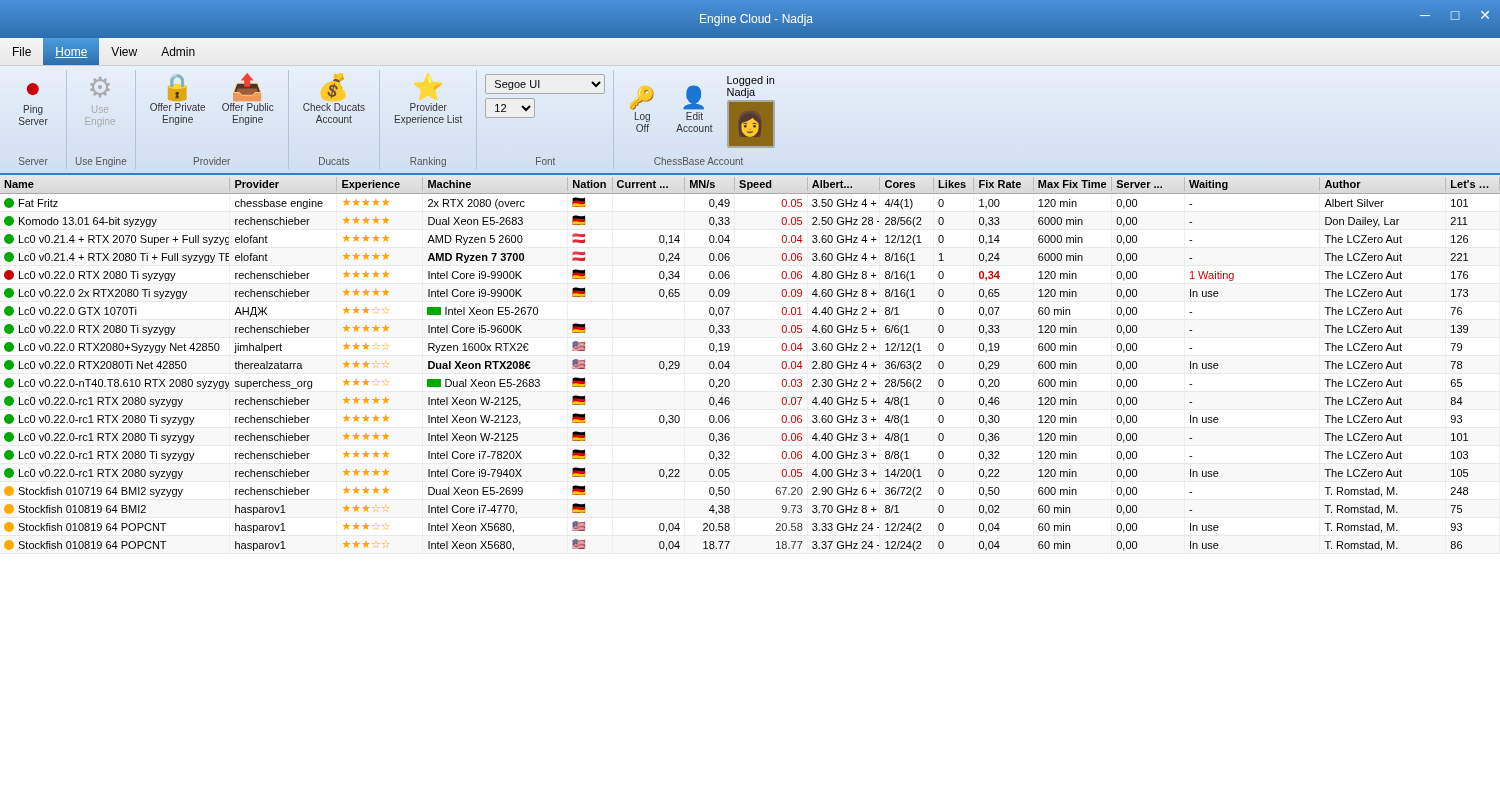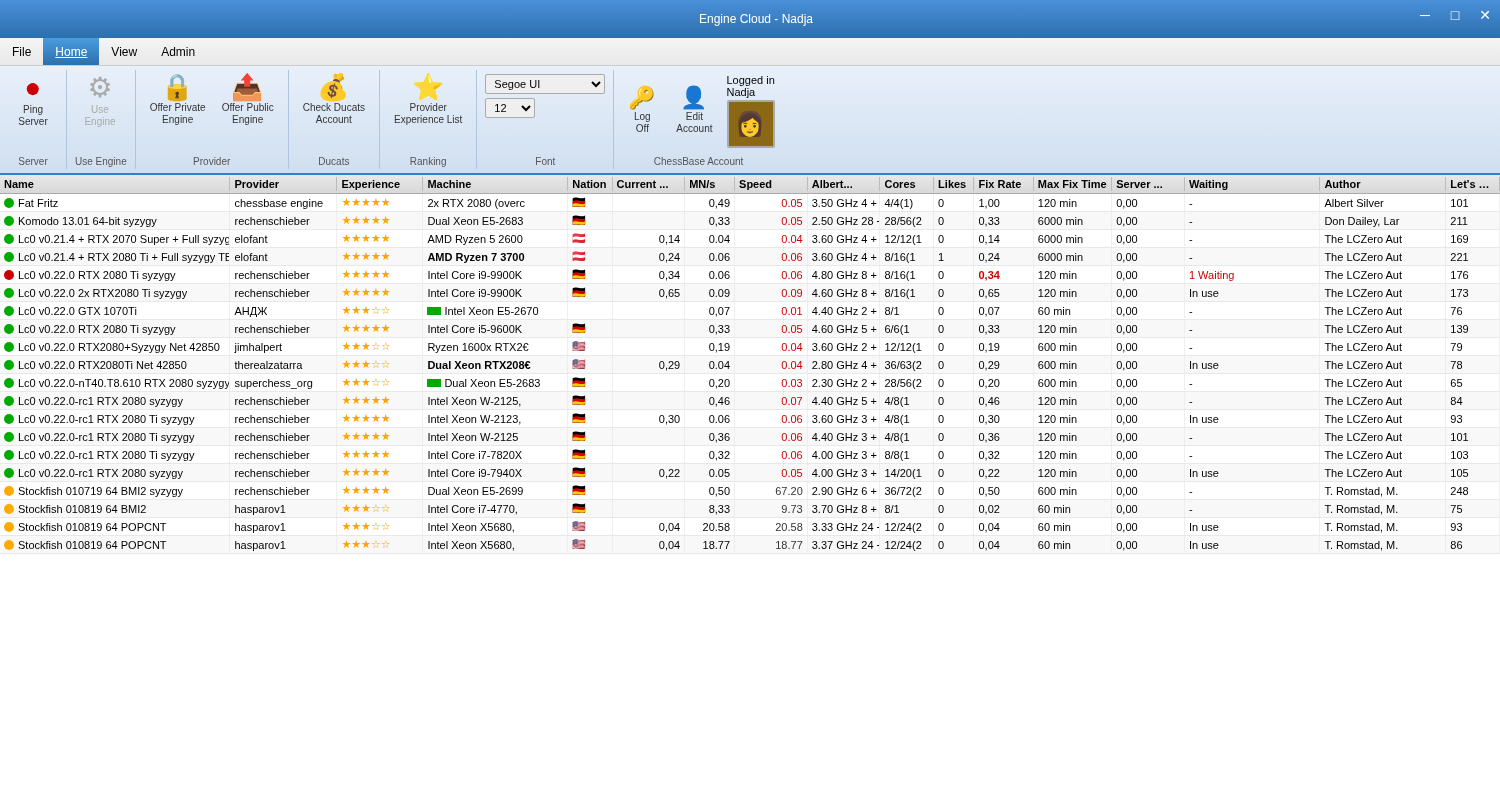--- a/index.html
+++ b/index.html
@@ -397,21 +397,21 @@
       <div class="td" style="width:52px;justify-content:flex-end;">0.04</div>
       <div class="td" style="width:76px;color:#cc0000;justify-content:flex-end;">0.04</div>
       <div class="td" style="width:76px;">3.60 GHz 4 + 409€</div>
       <div class="td" style="width:56px;">12/12(1</div>
       <div class="td" style="width:42px;">0</div>
       <div class="td" style="width:62px;">0,14</div>
       <div class="td" style="width:82px;">6000 min</div>
       <div class="td" style="width:76px;">0,00</div>
       <div class="td" style="width:142px;">-</div>
       <div class="td" style="width:132px;">The LCZero Aut</div>
-      <div class="td" style="width:56px;">169</div>
+      <div class="td" style="width:56px;">126</div>
     </div>
       <div class="table-row even">
       <div class="td" style="width:242px;">
         <span style="width:10px;height:10px;border-radius:50%;background:#00aa00;display:inline-block;margin-right:4px;flex-shrink:0;"></span>
         Lc0 v0.21.4 + RTX 2080 Ti + Full syzygy TB on m.2
       </div>
       <div class="td" style="width:112px;">elofant</div>
       <div class="td" style="width:90px;">
           <span style="color:#ffa500;">★★★★★</span>
         </div>
@@ -747,21 +747,21 @@
         <span style="width:10px;height:10px;border-radius:50%;background:#ffaa00;display:inline-block;margin-right:4px;flex-shrink:0;"></span>
         Stockfish 010819 64 BMI2
       </div>
       <div class="td" style="width:112px;">hasparov1</div>
       <div class="td" style="width:90px;">
           <span style="color:#ffa500;">★★★☆☆</span>
         </div>
       <div class="td" style="width:152px;">Intel Core i7-4770,</div>
       <div class="td" style="width:46px;">🇩🇪</div>
       <div class="td" style="width:76px;justify-content:flex-end;"></div>
-      <div class="td" style="width:52px;justify-content:flex-end;">8,33</div>
+      <div class="td" style="width:52px;justify-content:flex-end;">4,38</div>
       <div class="td" style="width:76px;color:#333;justify-content:flex-end;">9.73</div>
       <div class="td" style="width:76px;">3.70 GHz 8 + 307€</div>
       <div class="td" style="width:56px;">8/1</div>
       <div class="td" style="width:42px;">0</div>
       <div class="td" style="width:62px;">0,02</div>
       <div class="td" style="width:82px;">60 min</div>
       <div class="td" style="width:76px;">0,00</div>
       <div class="td" style="width:142px;">-</div>
       <div class="td" style="width:132px;">T. Romstad, M.</div>
       <div class="td" style="width:56px;">75</div>

